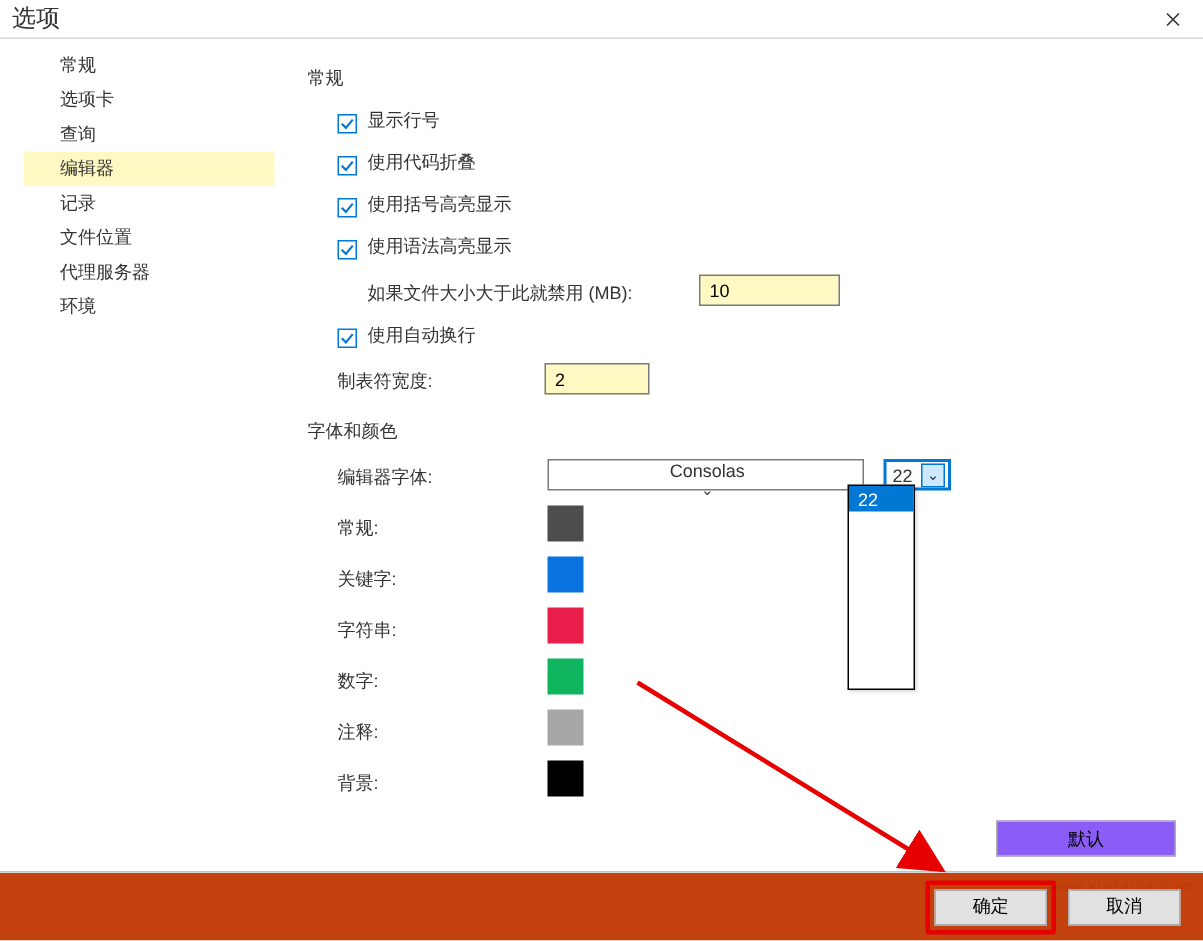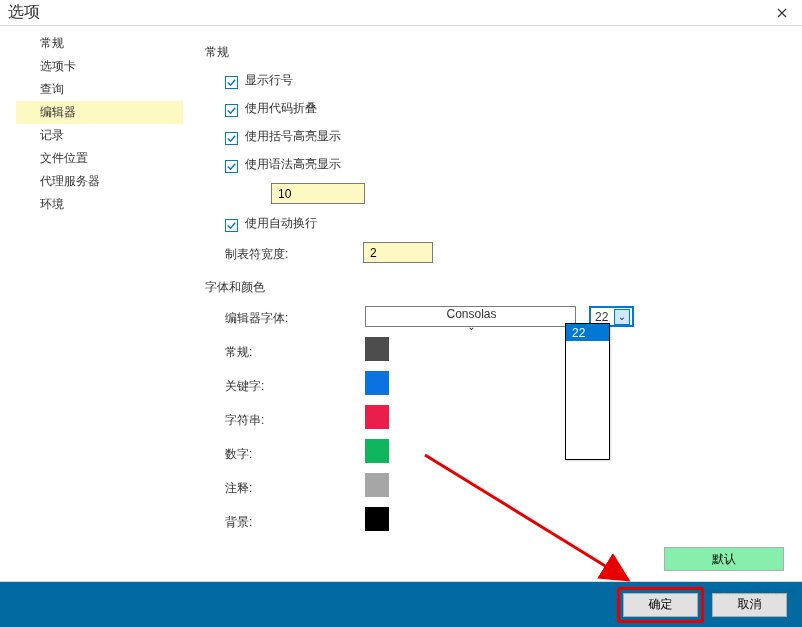--- a/index.html
+++ b/index.html
@@ -145,34 +145,34 @@
   }
   .dropdown-item.hl { background: #0078d4; color: #fff; }
   .dropdown-blank { height: 118px; }
   .btn-default {
     position: absolute;
     right: 18px;
     bottom: 10px;
     width: 120px;
     height: 24px;
     border: 1px solid #adadad;
-    background: #86efac;
+    background: #8b5cf6;
     font-size: 12px;
     cursor: pointer;
     font-family: inherit;
   }
   .footer {
     height: 46px;
     border-top: 1px solid #d9d9d9;
     display: flex;
     justify-content: flex-end;
     align-items: center;
     padding-right: 15px;
     gap: 8px;
-    background: #0369a1;
+    background: #c2410c;
   }
   .btn {
     width: 75px;
     height: 24px;
     border: 1px solid #adadad;
     background: #e1e1e1;
     font-size: 12px;
     cursor: pointer;
     font-family: inherit;
   }
@@ -250,20 +250,21 @@
       </div>
       <div class="row">
         <span class="checkbox">
             <svg viewBox="0 0 12 12">
               <path d="M2 6 L5 9 L10 3" stroke="#0078d4" stroke-width="1.6" fill="none"></path>
             </svg>
           </span>
         <span class="label">使用语法高亮显示</span>
       </div>
       <div class="row indent">
+        <span class="label" style="width:195px">如果文件大小大于此就禁用 (MB):</span>
         <input class="input-text input-smallnum" style="margin-left: 26px;" value="10">
       </div>
       <div class="row">
         <span class="checkbox">
             <svg viewBox="0 0 12 12">
               <path d="M2 6 L5 9 L10 3" stroke="#0078d4" stroke-width="1.6" fill="none"></path>
             </svg>
           </span>
         <span class="label">使用自动换行</span>
       </div>

